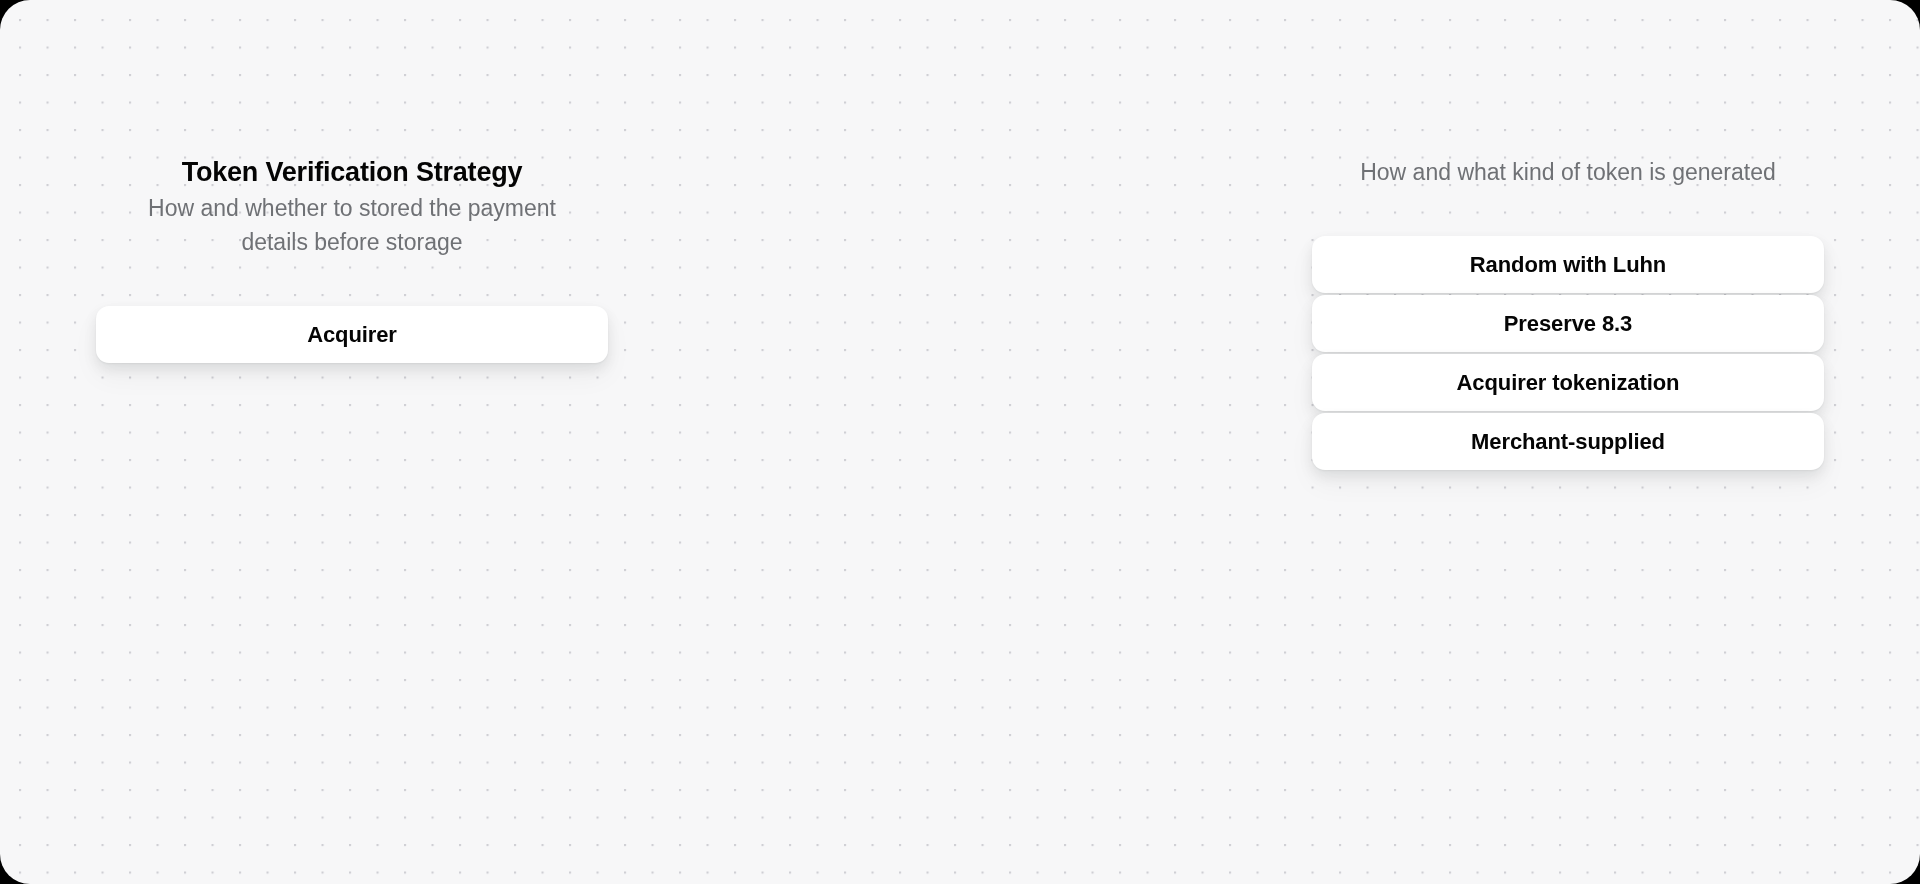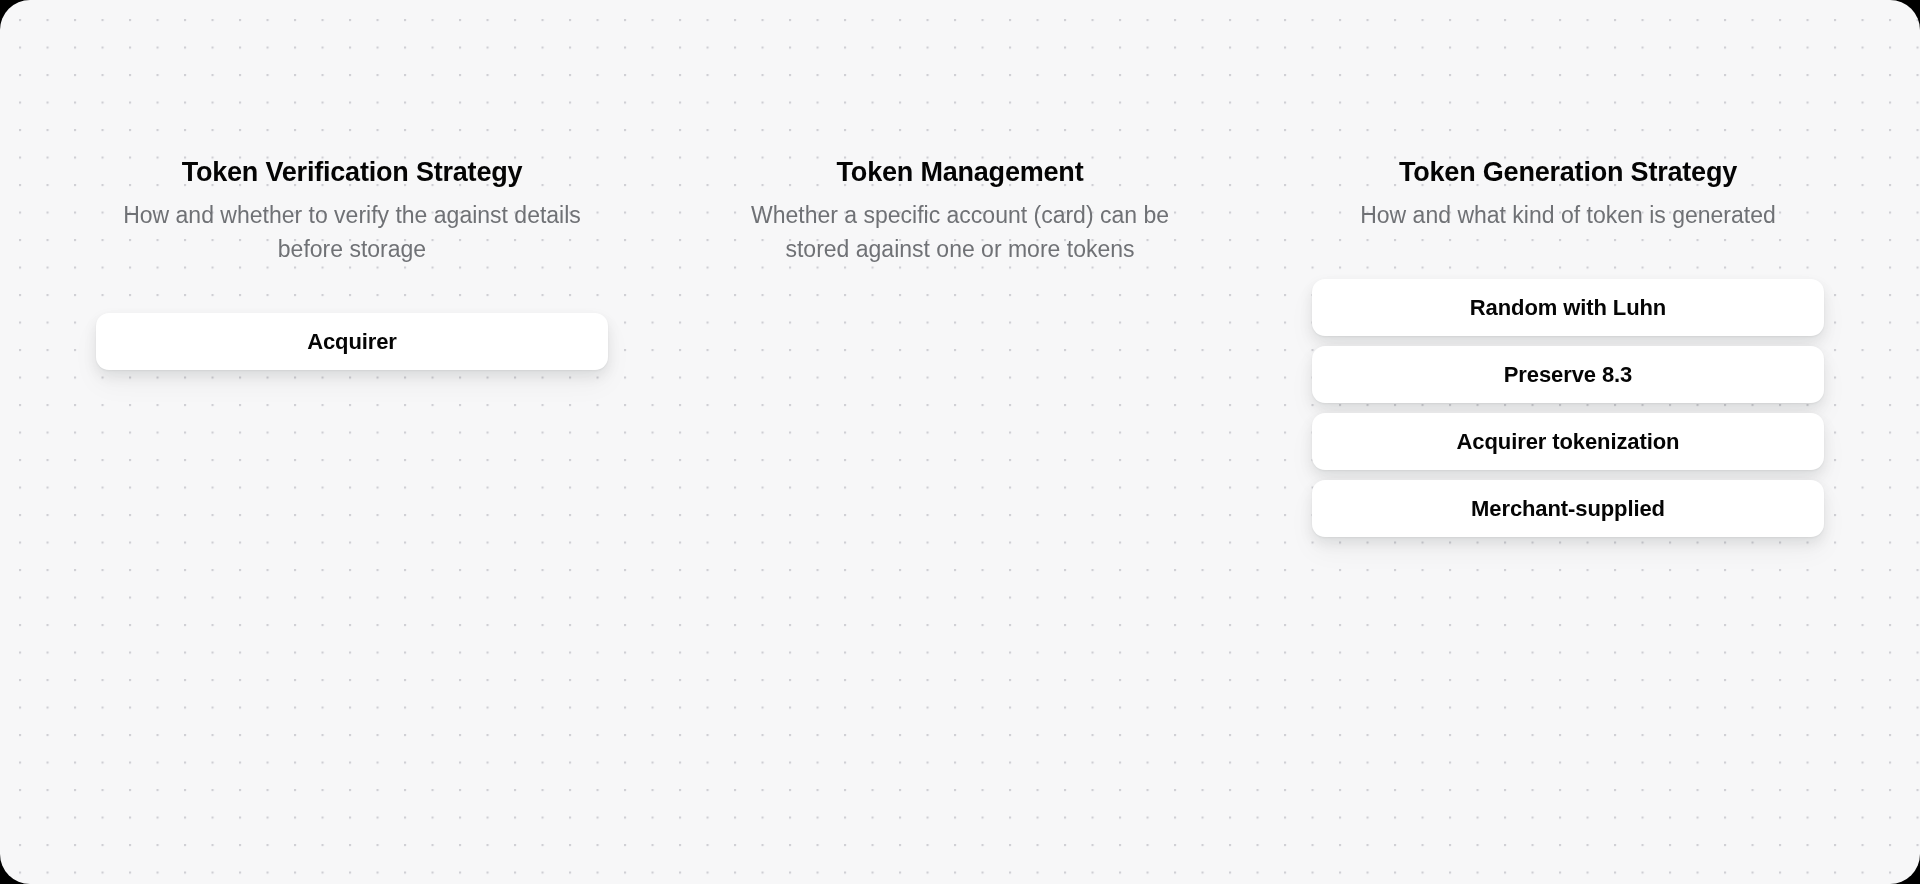--- a/index.html
+++ b/index.html
@@ -54,40 +54,40 @@
     padding: 0 8px;
     box-sizing: border-box;
   }
 
   .column-title {
     font-size: 27px;
     font-weight: 700;
     color: #040404;
     letter-spacing: -0.2px;
     line-height: 34px;
-    margin: 0 0 9px 0;
+    margin: 0 0 2px 0;
     white-space: nowrap;
   }
 
   .column-subtitle {
     font-size: 23px;
     font-weight: 400;
     color: #6f7175;
     line-height: 34px;
     margin: 0;
     max-width: 460px;
     margin-left: auto;
     margin-right: auto;
   }
 
   .options-list {
     margin-top: 47px;
     display: flex;
     flex-direction: column;
-    gap: 10px;
+    gap: 2px;
   }
 
   .option-pill {
     height: 57px;
     border-radius: 13px;
     background: #ffffff;
     display: flex;
     align-items: center;
     justify-content: center;
     box-shadow:
@@ -113,41 +113,36 @@
 </head>
 <body>
 
 <div id="app-frame">
 
   <div id="columns">
 
     <div class="column">
       <div class="column-header">
         <div class="column-title">Token Verification Strategy</div>
-        <div class="column-subtitle">How and whether to verify the against details before storage</div>
+        <div class="column-subtitle">How and whether to stored the payment details before storage</div>
       </div>
       <div class="options-list">
         <div class="option-pill">
           <span class="option-label">Acquirer</span>
         </div>
       </div>
     </div>
 
     <div class="column">
-      <div class="column-header">
-        <div class="column-title">Token Management</div>
-        <div class="column-subtitle">Whether a specific account (card) can be stored against one or more tokens</div>
-      </div>
       <div class="options-list">
       </div>
     </div>
 
     <div class="column">
       <div class="column-header">
-        <div class="column-title">Token Generation Strategy</div>
         <div class="column-subtitle">How and what kind of token is generated</div>
       </div>
       <div class="options-list">
         <div class="option-pill">
           <span class="option-label">Random with Luhn</span>
         </div>
         <div class="option-pill">
           <span class="option-label">Preserve 8.3</span>
         </div>
         <div class="option-pill">

